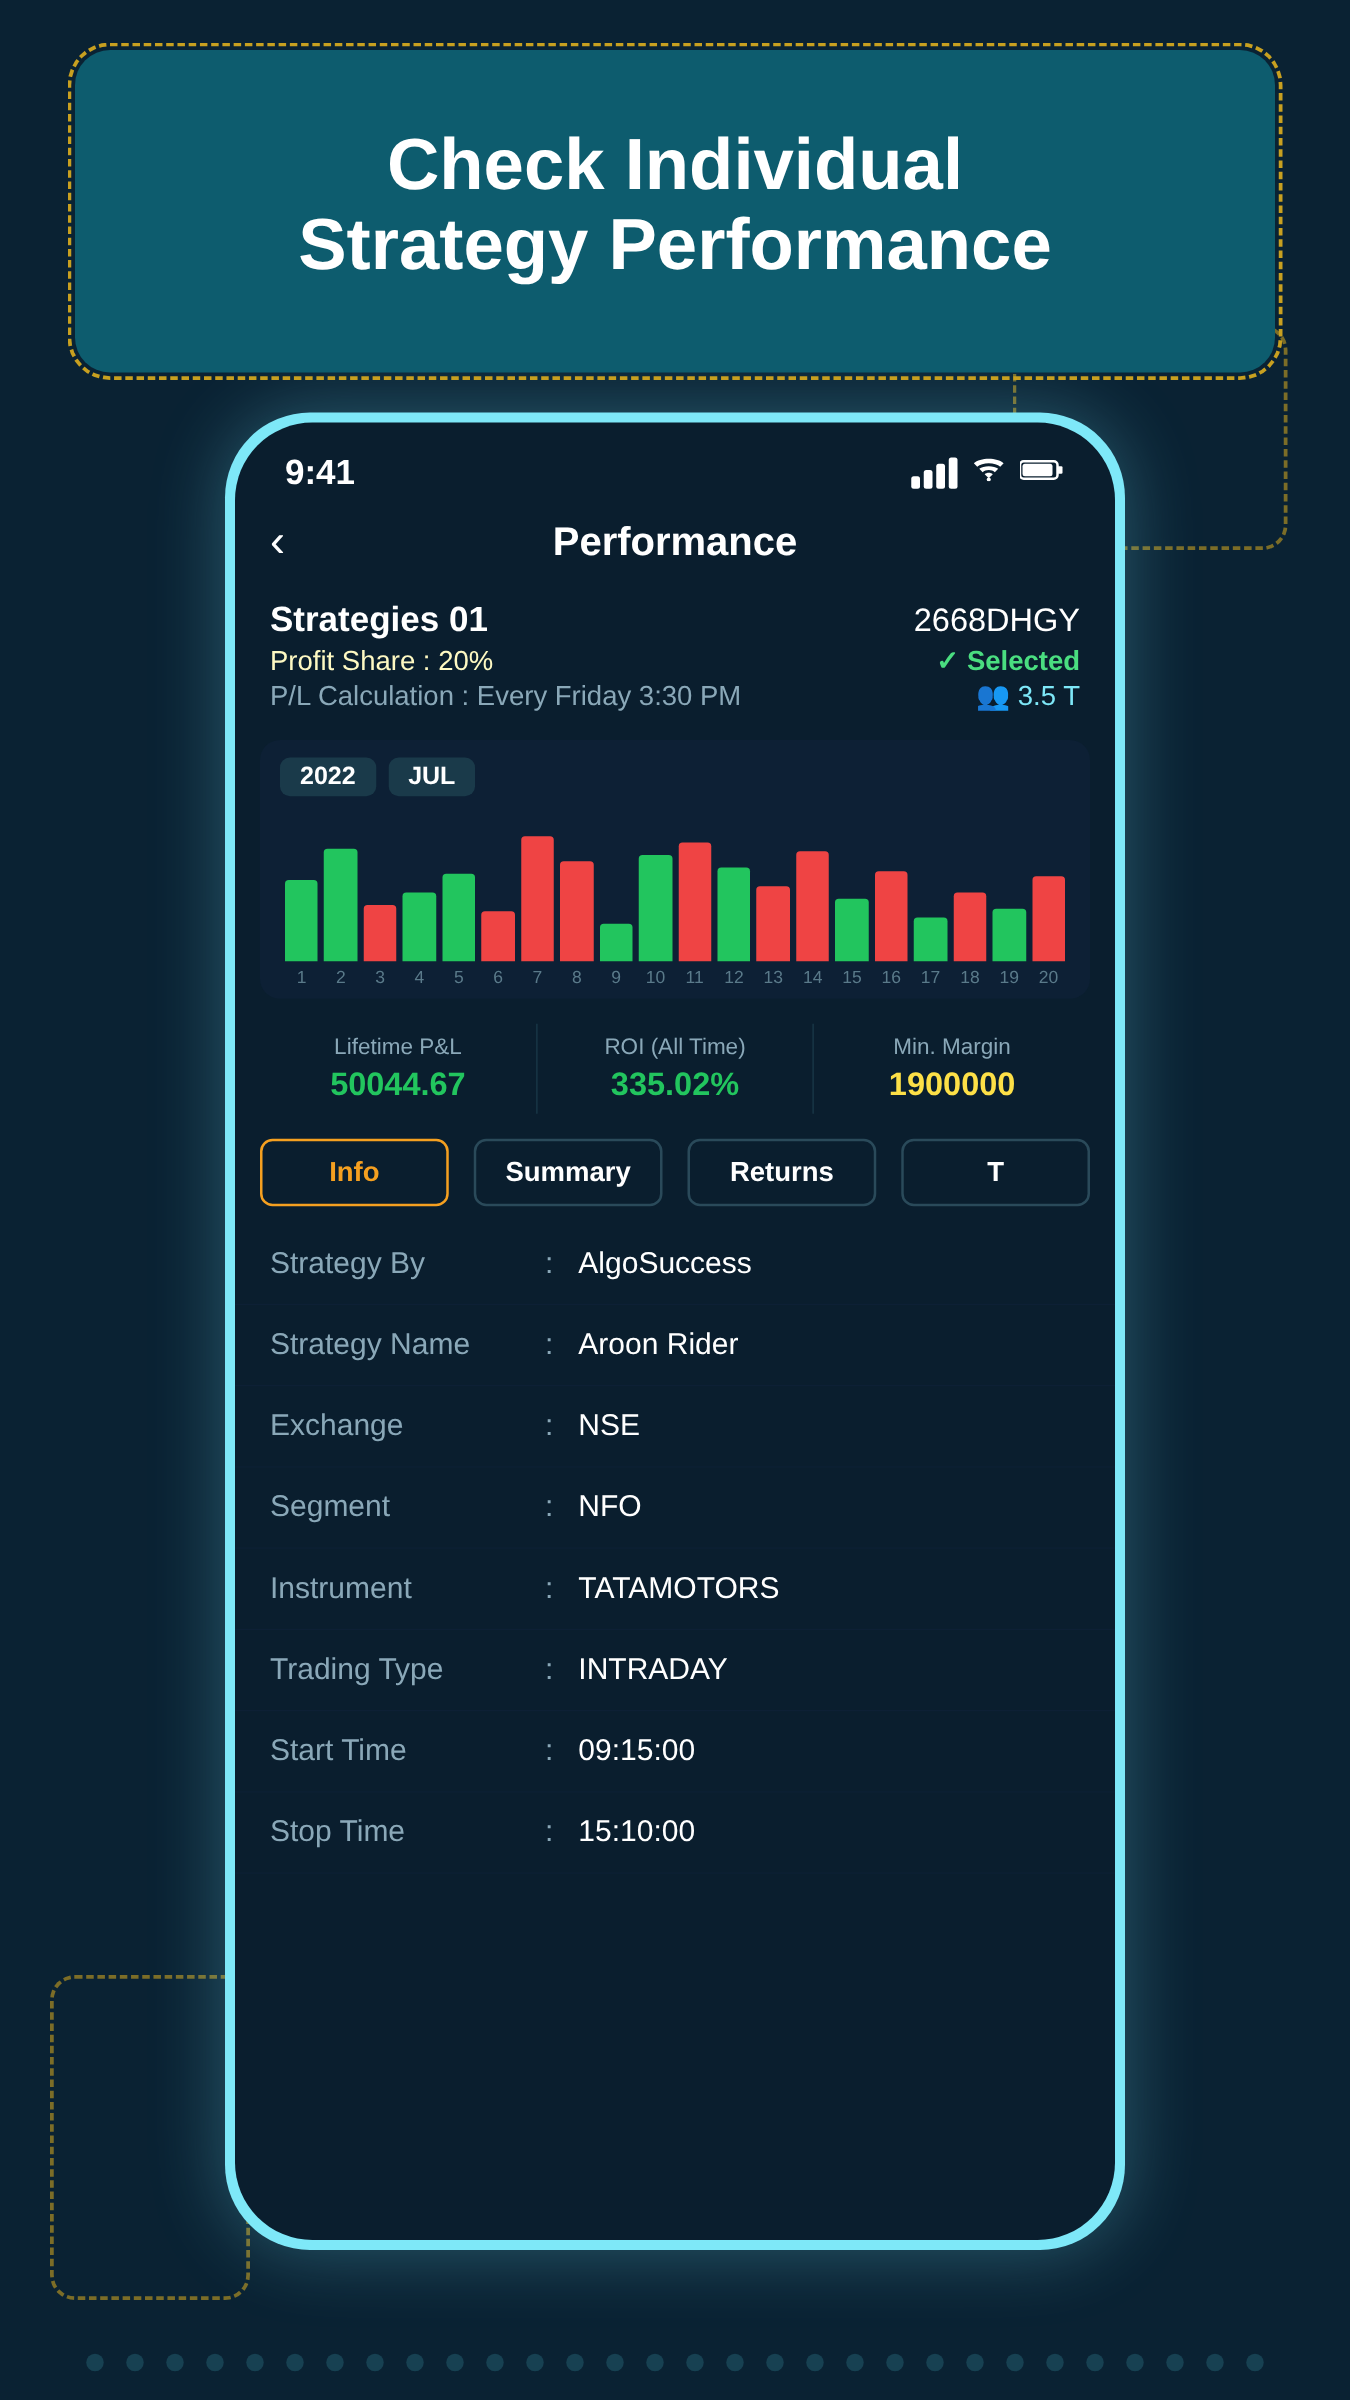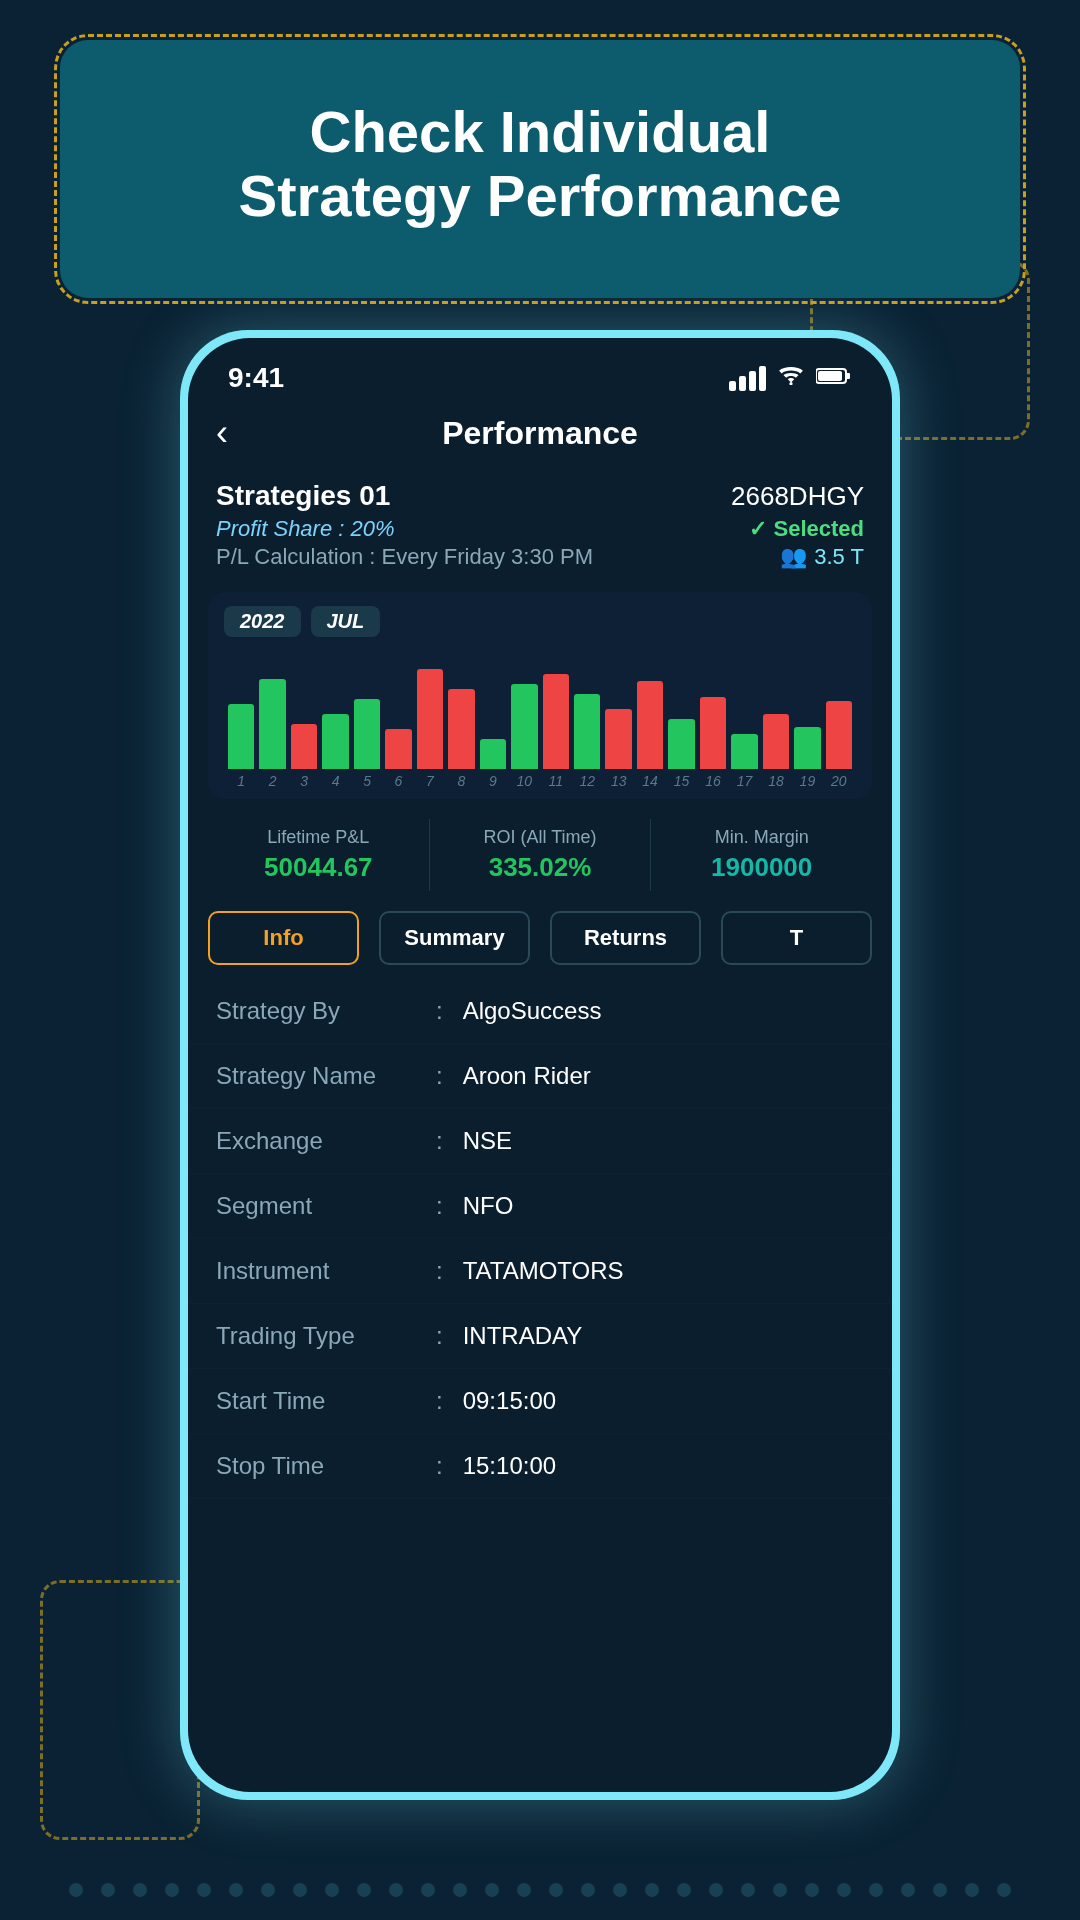--- a/index.html
+++ b/index.html
@@ -174,23 +174,22 @@
       font-size: 26px;
       font-weight: 500;
     }
     .strategy-row2 {
       display: flex;
       justify-content: space-between;
       align-items: center;
       margin-top: 4px;
     }
     .profit-share {
-      color: #7dd3fc;
+      color: #fef9c3;
       font-size: 22px;
-      font-style: italic;
     }
     .selected-status {
       display: flex;
       align-items: center;
       gap: 6px;
       color: #4ade80;
       font-size: 22px;
       font-weight: 600;
     }
     .strategy-row3 {
@@ -212,21 +211,20 @@
       gap: 6px;
     }
 
     
     .chart-container {
       margin: 8px 20px;
       background: #0d2035;
       border-radius: 16px;
       padding: 14px 16px 10px;
       flex-shrink: 0;
-      font-style: italic;
     }
     .chart-labels-top {
       display: flex;
       gap: 10px;
       margin-bottom: 12px;
     }
     .chart-label-btn {
       background: #1a3a4a;
       color: white;
       border-radius: 8px;
@@ -278,21 +276,21 @@
     .stat-label {
       color: #8aa8b8;
       font-size: 18px;
       margin-bottom: 4px;
     }
     .stat-value {
       font-size: 26px;
       font-weight: 700;
     }
     .stat-value.green { color: #22c55e; }
-    .stat-value.white { color: #14b8a6; }
+    .stat-value.white { color: #fde047; }
 
     
     .tabs-row {
       display: flex;
       margin: 8px 20px;
       gap: 20px;
       flex-shrink: 0;
     }
     .tab-btn {
       flex: 1;

